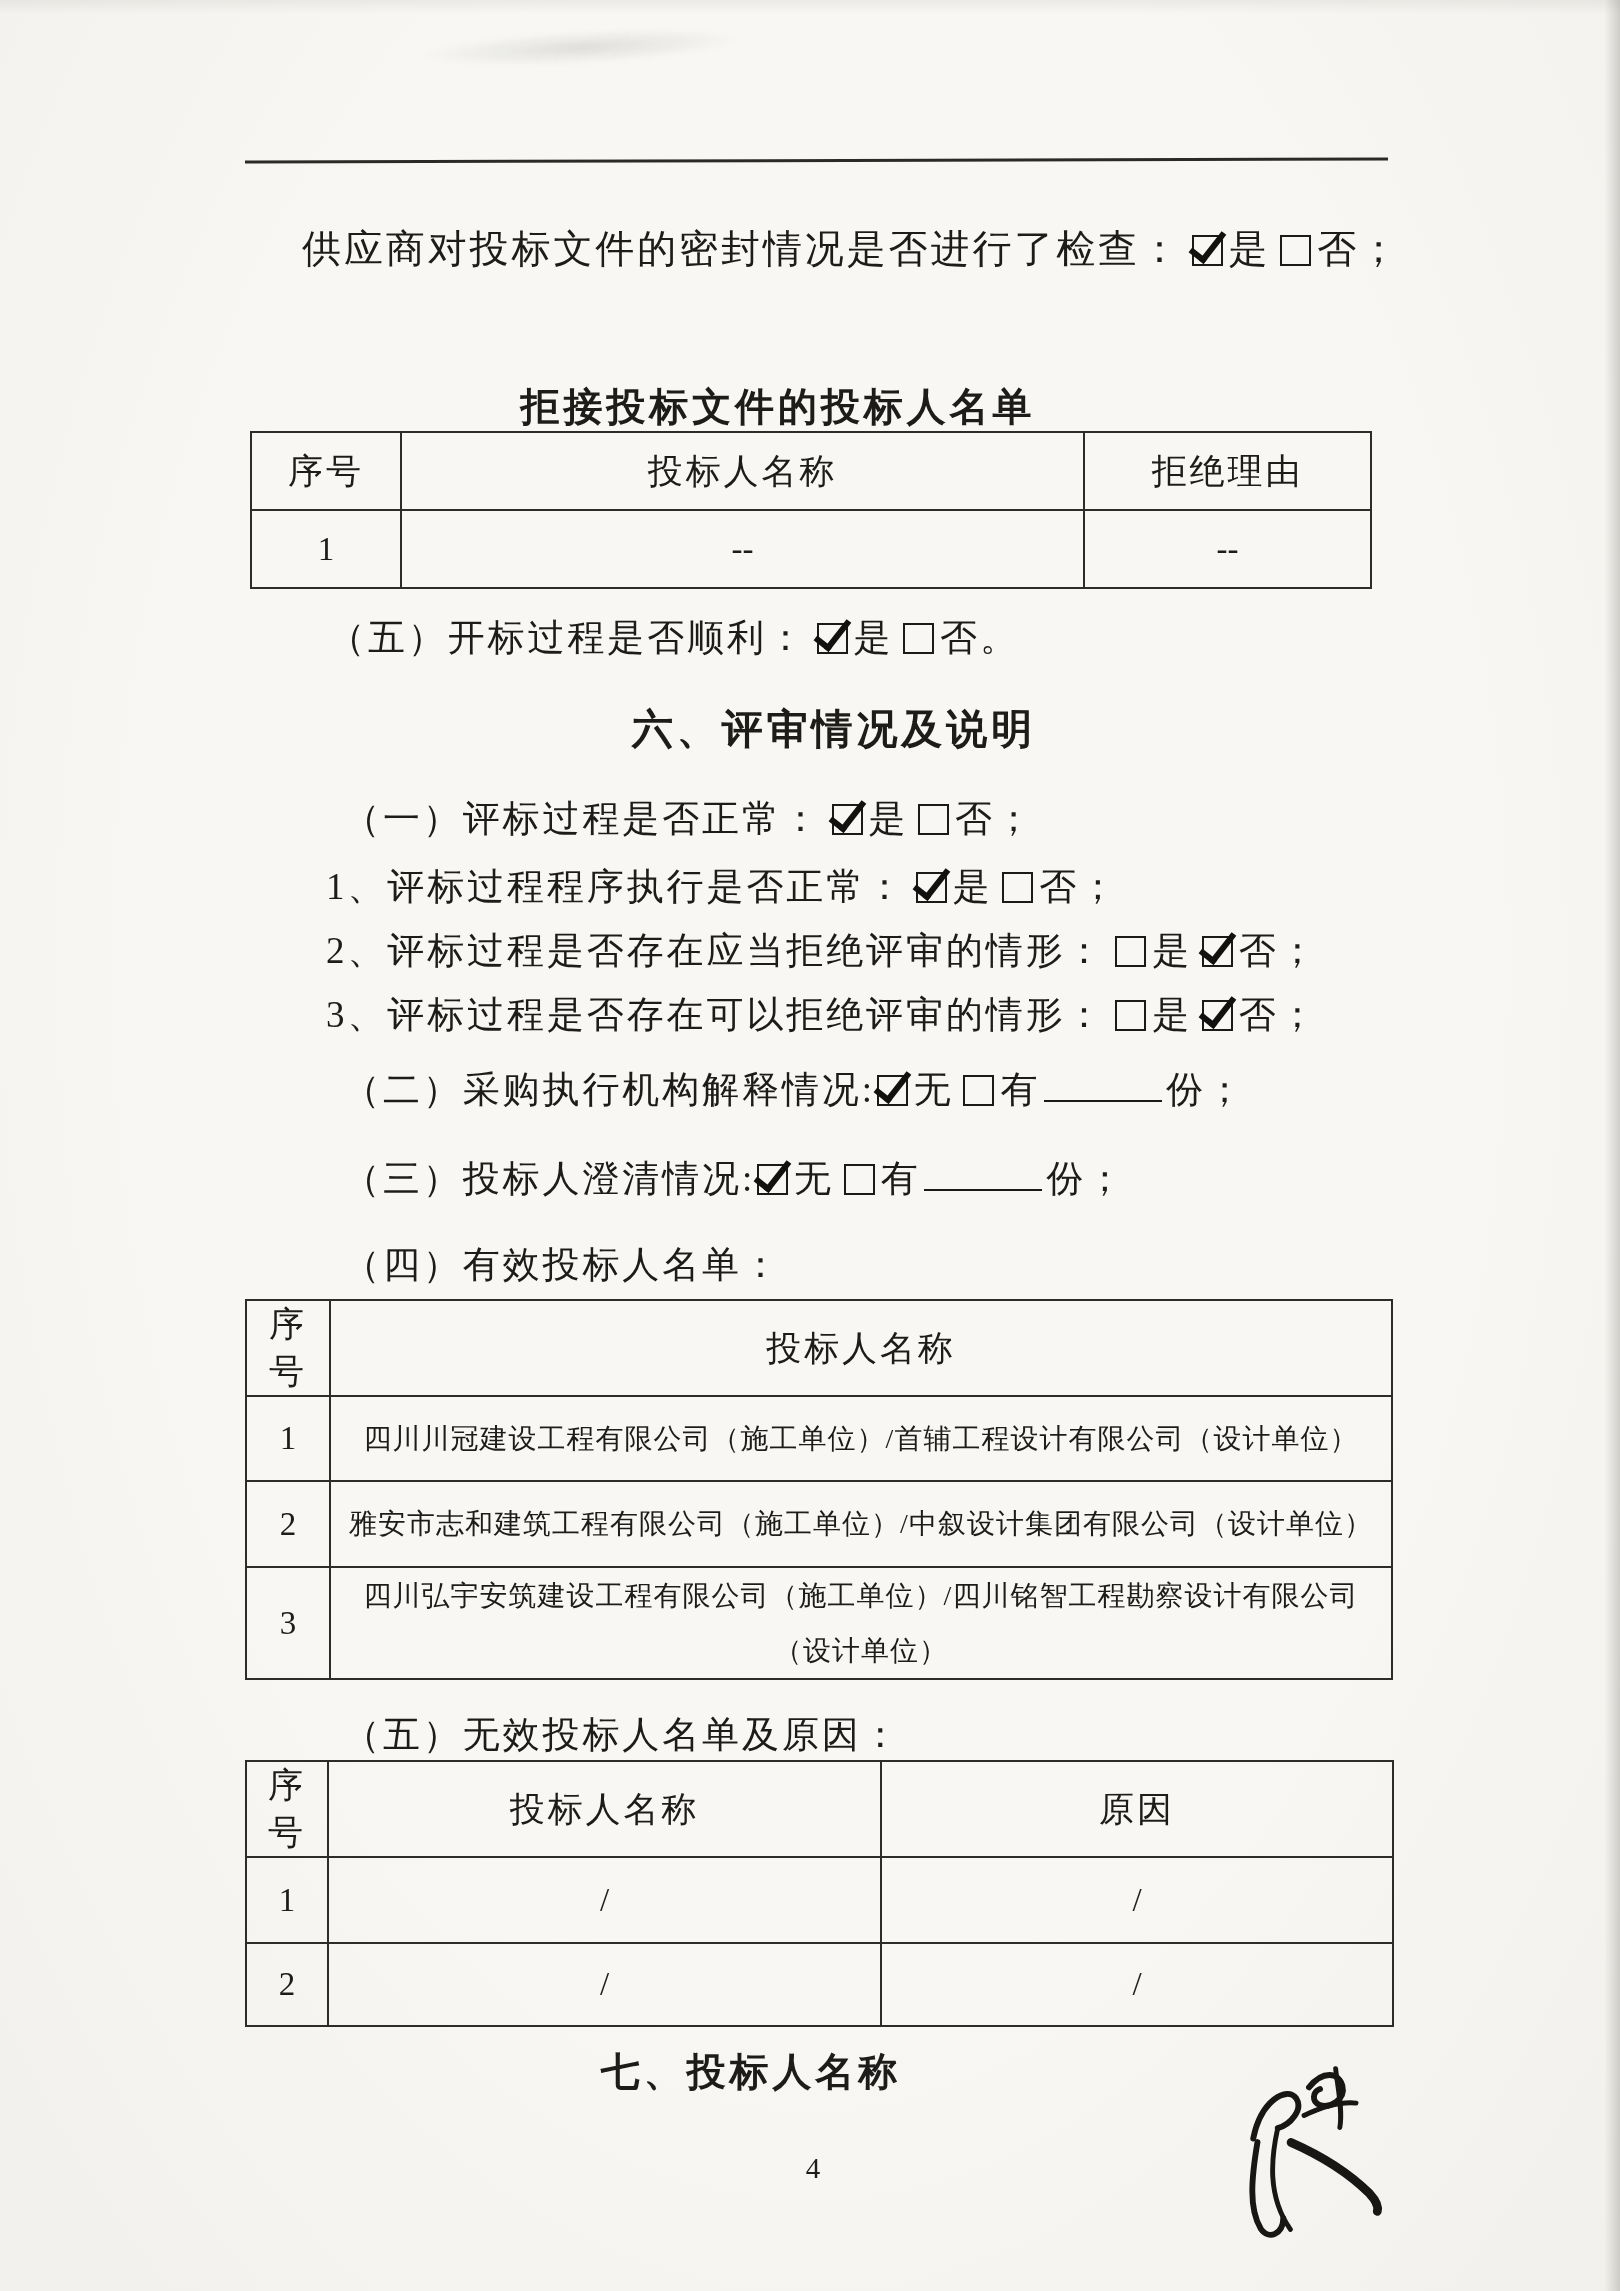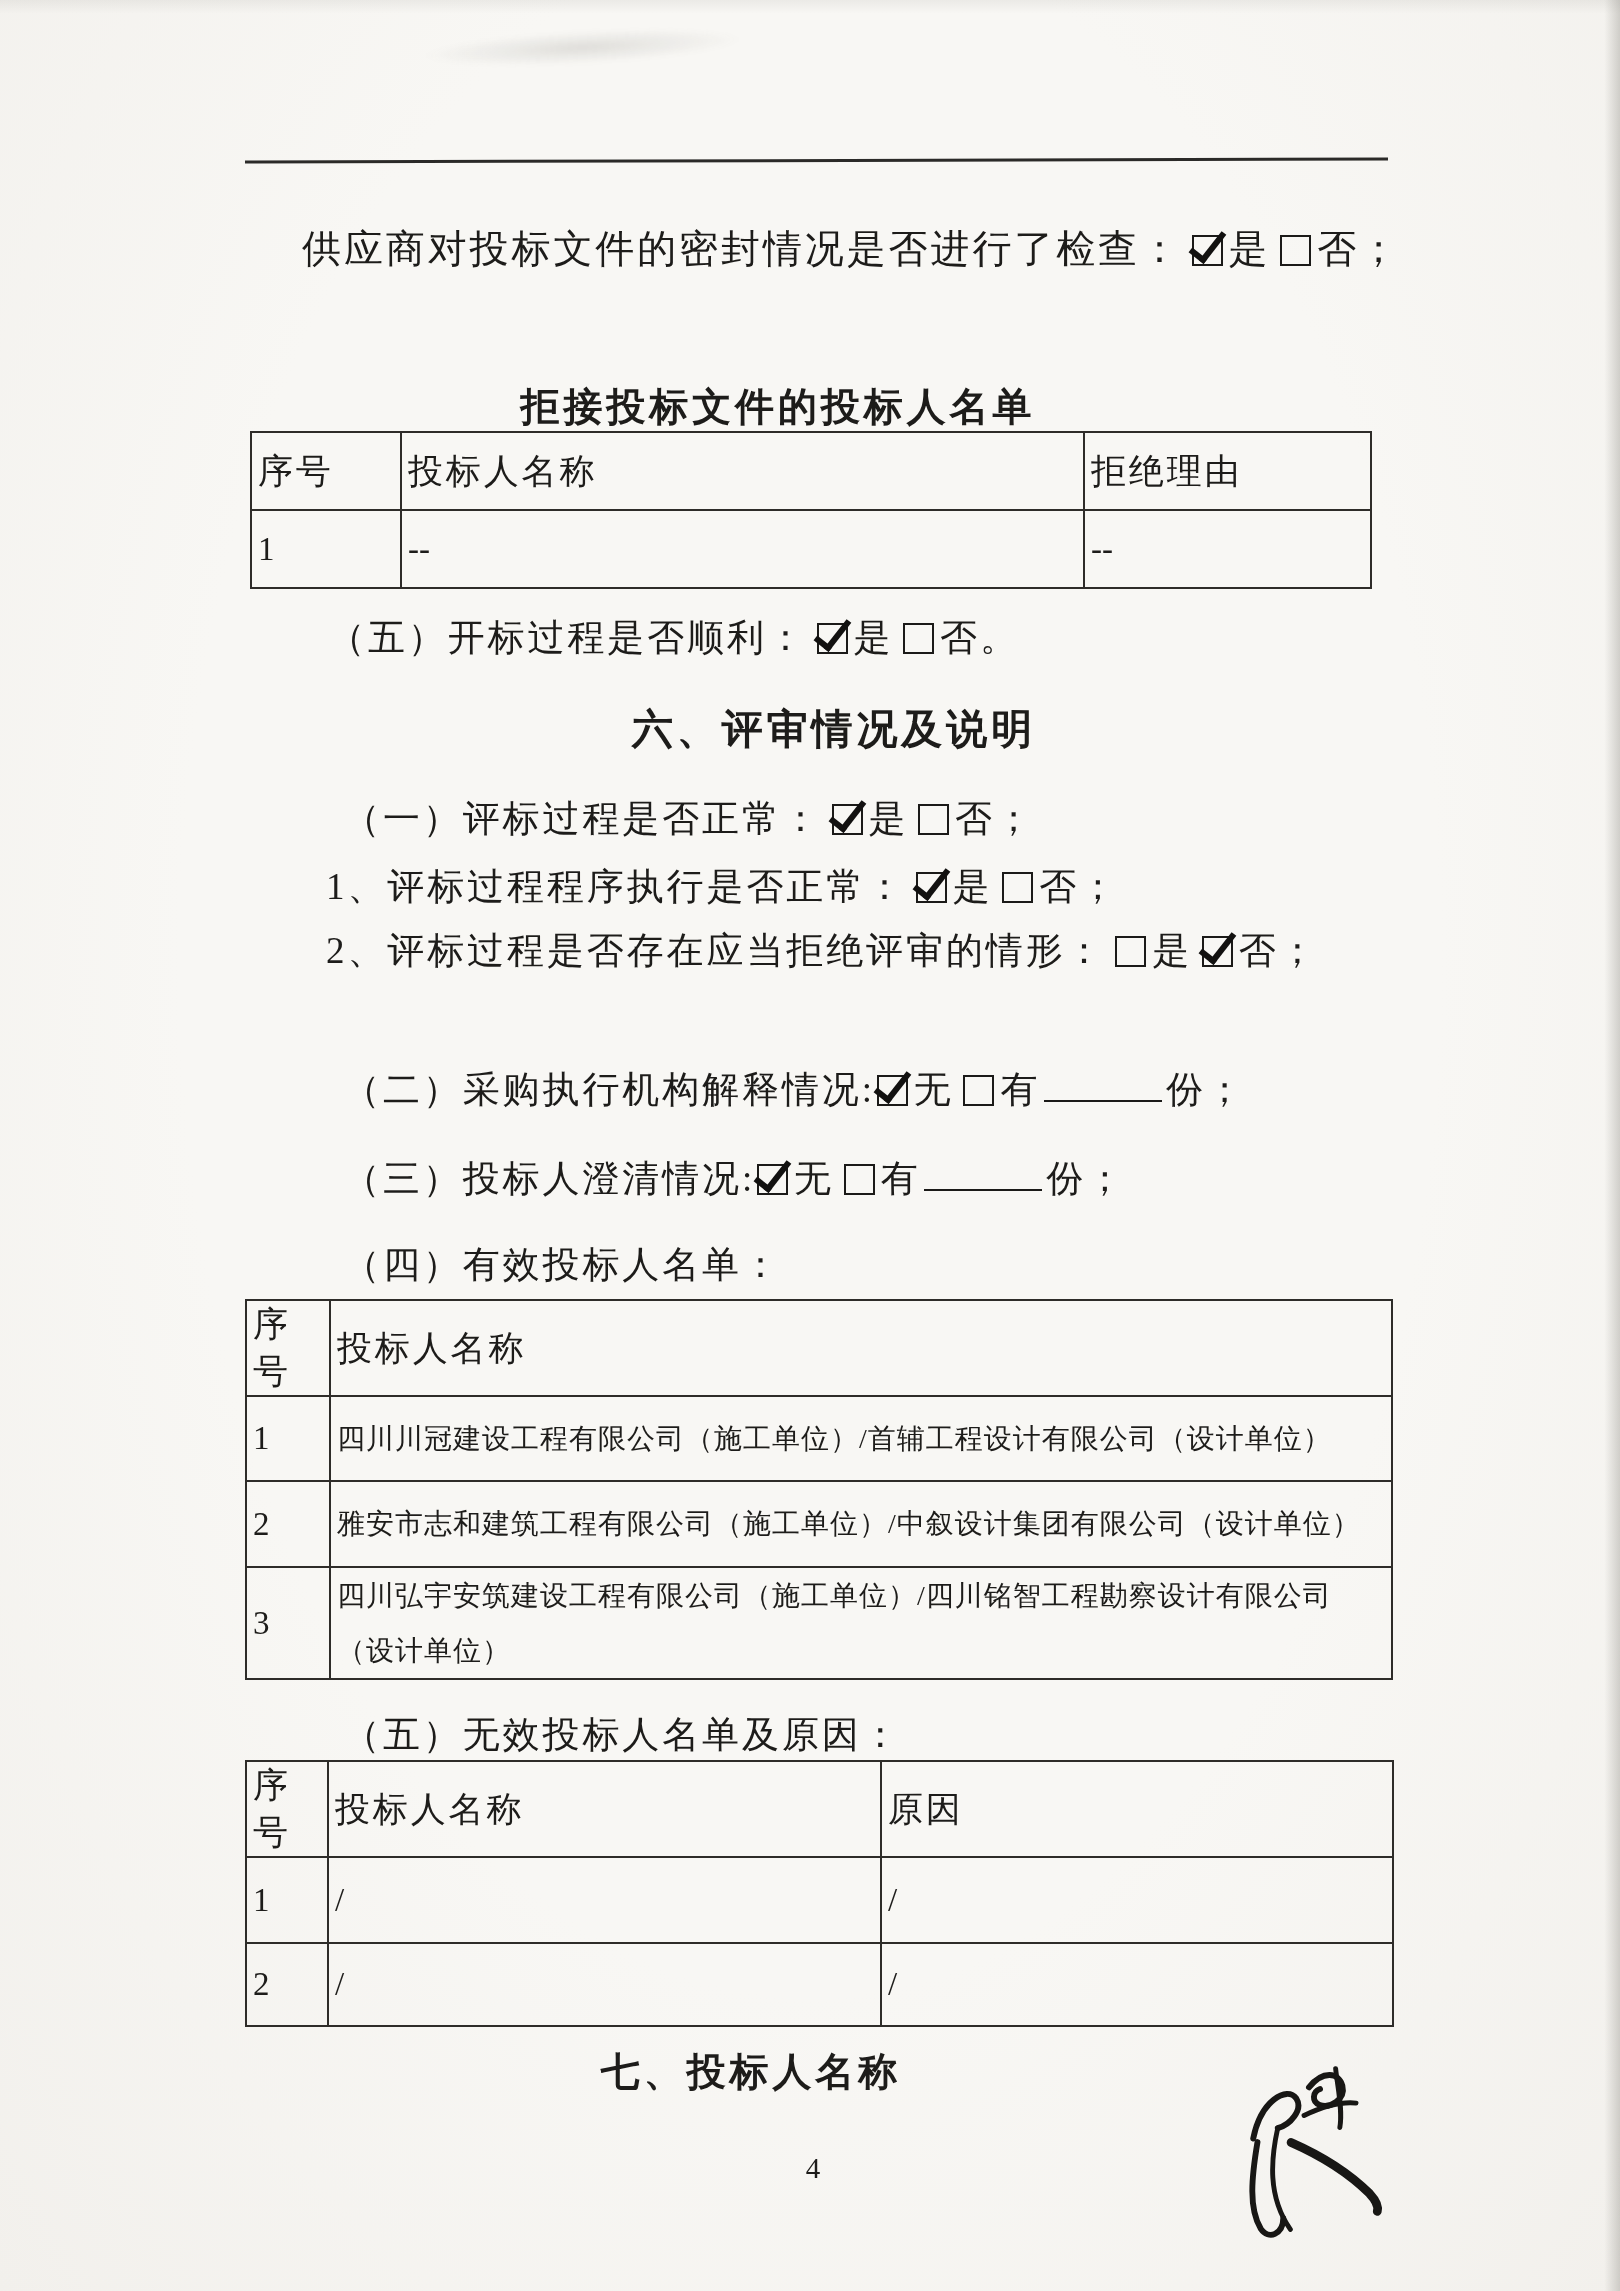--- a/index.html
+++ b/index.html
@@ -45,21 +45,21 @@
   .heading{
     position:absolute;transform:translateX(-50%);white-space:nowrap;
     font-family:"Liberation Sans","DejaVu Sans",sans-serif;font-weight:700;
     letter-spacing:3.9px;
   }
   table.doc{
     position:absolute;border-collapse:collapse;table-layout:fixed;
     background:transparent;
   }
   table.doc td{
-    border:2px solid #2e2c29;vertical-align:middle;
+    border:2px solid #2e2c29;text-align:center;vertical-align:middle;
     padding:0 5.9px;overflow:hidden;
   }
   table.doc{border:2.9px solid #2e2c29;}
   .hdr{font-size:35px;letter-spacing:2.9px;}
   .sig{position:absolute;left:1198px;top:2047px;transform:rotate(-6deg);}
   .pageno{position:absolute;transform:translateX(-50%);font-size:29px;}
 </style>
 </head>
 <body>
 
@@ -106,20 +106,23 @@
   </div>
 
   <div class="stmt" style="left:326px;top:865px;font-size:37px">
     <span>1、评标过程程序执行是否正常：</span><span class="cb checked"></span><span>是</span><span class="cb"></span><span>否</span><span>；</span>
   </div>
 
   <div class="stmt" style="left:326px;top:929px;font-size:37px">
     <span>2、评标过程是否存在应当拒绝评审的情形：</span><span class="cb"></span><span>是</span><span class="cb checked"></span><span>否</span><span>；</span>
   </div>
 
+  <div class="stmt" style="left:326px;top:993px;font-size:37px">
+    <span>3、评标过程是否存在可以拒绝评审的情形：</span><span class="cb"></span><span>是</span><span class="cb checked"></span><span>否</span><span>；</span>
+  </div>
 
   <div class="stmt" style="left:343px;top:1068px;font-size:37px">
     <span>（二）采购执行机构解释情况:</span><span class="cb checked" style="margin-left:2px"></span><span>无</span><span class="cb"></span><span>有</span><span class="blank"></span><span>份</span><span>；</span>
   </div>
 
   <div class="stmt" style="left:343px;top:1157px;font-size:37px">
     <span>（三）投标人澄清情况:</span><span class="cb checked" style="margin-left:2px"></span><span>无</span><span class="cb"></span><span>有</span><span class="blank"></span><span>份</span><span>；</span>
   </div>
 
   <div class="stmt" style="left:343px;top:1243px;font-size:37px">（四）有效投标人名单：</div>

